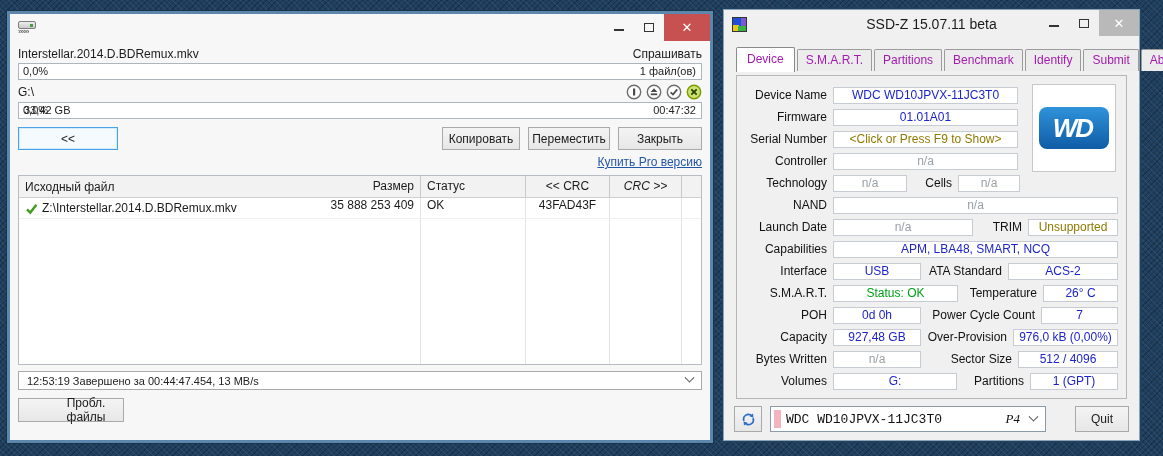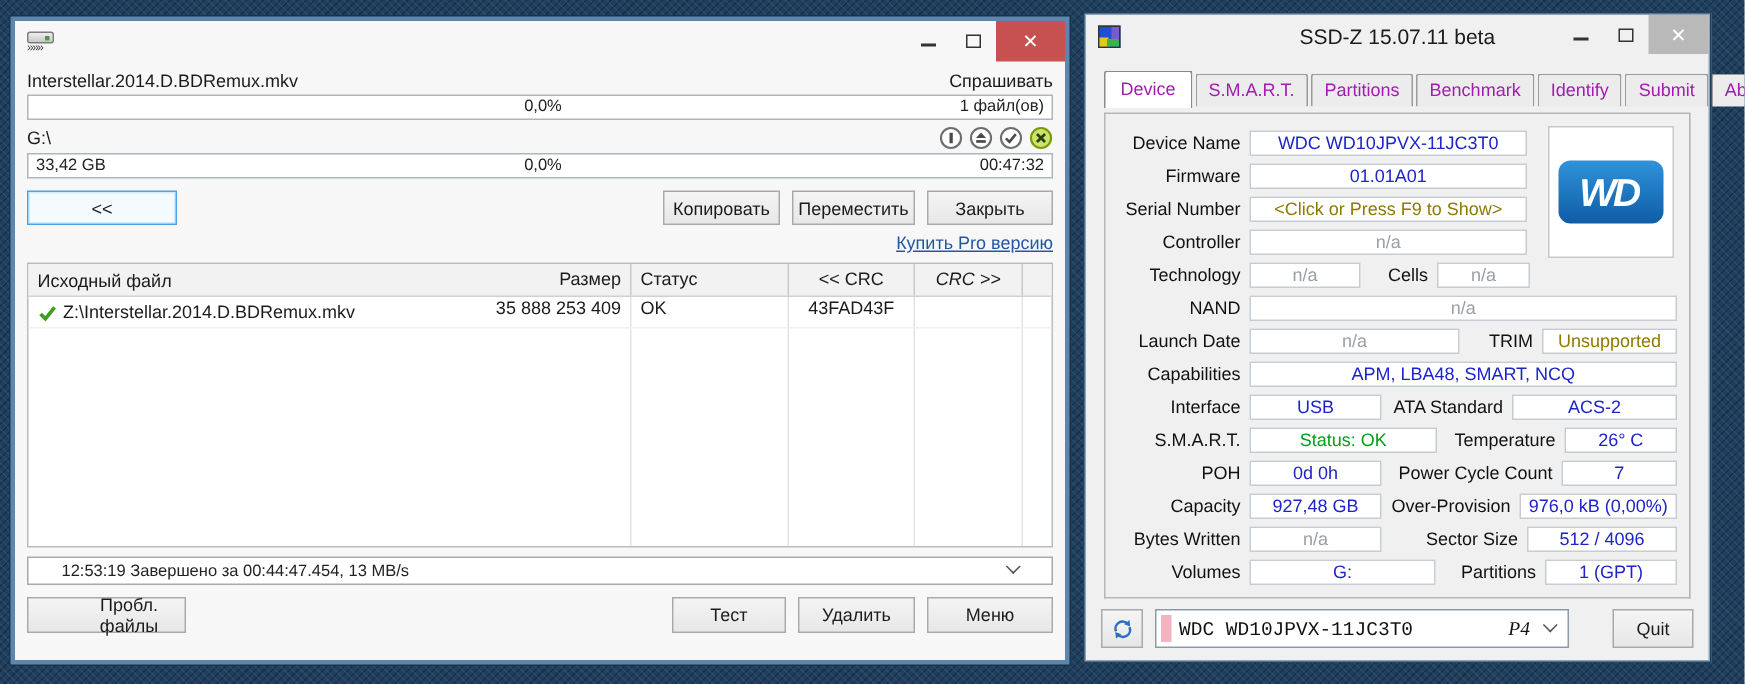--- a/index.html
+++ b/index.html
@@ -25,21 +25,21 @@
   .tc-title{ position:absolute; left:0; right:0; text-align:center; font-size:14px; color:#1b1b1b; }
   .winbtns{ margin-left:auto; display:flex; align-items:flex-start; height:100%; z-index:2; }
   .wb{ display:flex; align-items:center; justify-content:center; height:26px; width:30px; cursor:pointer; }
   .wb-min-glyph{ width:10px; border-bottom:2px solid #333; margin-top:6px; }
   .wb-max-glyph{ width:10px; height:9px; border:1.5px solid #333; }
   .wb-close-tc{ width:46px; height:27px; background:#c75050; color:#fff; font-size:13px; }
   .wb-close-ssd{ width:40px; height:26px; background:#b9b9b9; color:#fff; font-size:13px; }
   .tc-body{ padding:4px 8px 0 8px; display:flex; flex-direction:column; flex:1 1 auto; }
   .tc-row-labels{ display:flex; justify-content:space-between; font-size:12px; color:#1b1b1b; height:16px; align-items:center; }
   .pbar{ position:relative; height:17px; border:1px solid #aeb6bd; background:#fff; font-size:11px; color:#222; margin-top:1px; }
-  .pbar .pctr{ position:absolute; left:4px; right:0; text-align:center; line-height:15px; }
+  .pbar .pctr{ position:absolute; left:4px; right:0; text-align:left; line-height:15px; }
   .pbar .pleft{ position:absolute; left:5px; line-height:15px; }
   .pbar .pright{ position:absolute; right:5px; line-height:15px; }
   .tc-row2{ display:flex; justify-content:space-between; align-items:center; height:18px; margin-top:3px; font-size:12px; color:#1b1b1b; }
   .circle-icons{ display:flex; gap:4px; }
   .btnrow{ display:flex; margin-top:8px; }
   .btn{ background:linear-gradient(#f4f4f4,#e7e7e7); border:1px solid #a9a9a9; font-size:12px; color:#1b1b1b;
         height:23px; display:flex; align-items:center; justify-content:center; cursor:pointer; font-family:"Liberation Sans",sans-serif; }
   .btn-back{ width:100px; border:1px solid #4aa3e8; box-shadow:inset 0 0 0 1px #d4ebfb; background:#f4fafe; }
   .btngroup{ margin-left:auto; display:flex; gap:8px; }
   .btn-copy{ width:78px; } .btn-move{ width:82px; } .btn-closeb{ width:84px; }
@@ -52,21 +52,21 @@
   .c-file{ width:286px; padding-left:6px; display:flex; align-items:center; gap:4px; }
   .c-size{ width:116px; text-align:right; padding-right:6px; }
   .c-status{ width:105px; padding-left:6px; }
   .c-crc1{ width:84px; text-align:center; }
   .c-crc2{ width:72px; text-align:center;font-style:italic; }
   .c-stub{ flex:1; }
   .thead .c-size, .thead .c-status, .thead .c-crc1, .thead .c-crc2{ border-right:1px solid #c9c9c9; align-self:stretch; line-height:21px; }
   .trow .c-size, .trow .c-status, .trow .c-crc1, .trow .c-crc2,
   .tempty .c-size, .tempty .c-status, .tempty .c-crc1, .tempty .c-crc2{ border-right:1px solid #e4e4e4; align-self:stretch; }
   .trow{ border-bottom:1px solid #f0f0f0; }
-  .statuscombo{ margin-top:6px; height:19px; border:1px solid #a9a9a9; background:#fff; display:flex; align-items:center; font-size:11px; color:#222; padding:0 22px; cursor:pointer; }
+  .statuscombo{ margin-top:6px; height:19px; border:1px solid #a9a9a9; background:#fff; display:flex; align-items:center; font-size:11px; color:#222; padding:0 8px; cursor:pointer; }
   .chev{ margin-left:auto; width:7px; height:7px; border-right:1.5px solid #555; border-bottom:1.5px solid #555; transform:rotate(45deg) translate(-2px,-2px); }
   .botrow{ display:flex; margin-top:8px; }
   .btn-prob{ width:106px; height:24px;padding-left:30px; }
   .botgroup{ margin-left:auto; display:flex; gap:8px; }
   .btn-test{ width:76px; height:24px; } .btn-del{ width:78px; height:24px; } .btn-menu{ width:84px; height:24px; }
   
   .win-ssd{ left:722px; top:8px; width:419px; height:434px; background:#8aa3ba; border:1px solid #21415c; padding:1px; }
   .ssd-inner{ background:#f0f0f0; width:100%; height:100%; position:relative; }
   .ssd-titlebar{ height:28px; display:flex; align-items:center; position:relative; }
   .ssd-appicon{ margin-left:8px; width:15px; height:15px; border:1px solid #333; position:relative; background:#1d4fd8; }
@@ -202,25 +202,20 @@
             <span class="c-crc2"></span>
             <span class="c-stub"></span>
       </div>
     </div>
     <div class="statuscombo">
       <span>12:53:19 Завершено за 00:44:47.454, 13 MB/s</span>
       <span class="chev"></span>
     </div>
     <div class="botrow">
       <button class="btn btn-prob">Пробл. файлы</button>
-      <div class="botgroup">
-        <button class="btn btn-test">Тест</button>
-        <button class="btn btn-del">Удалить</button>
-        <button class="btn btn-menu">Меню</button>
-      </div>
     </div>
   </div>
  </div>
 </div>
 
 <div class="win win-ssd">
  <div class="ssd-inner">
   <div class="ssd-titlebar">
     <div class="ssd-appicon">
           <i class="q-violet"></i>

